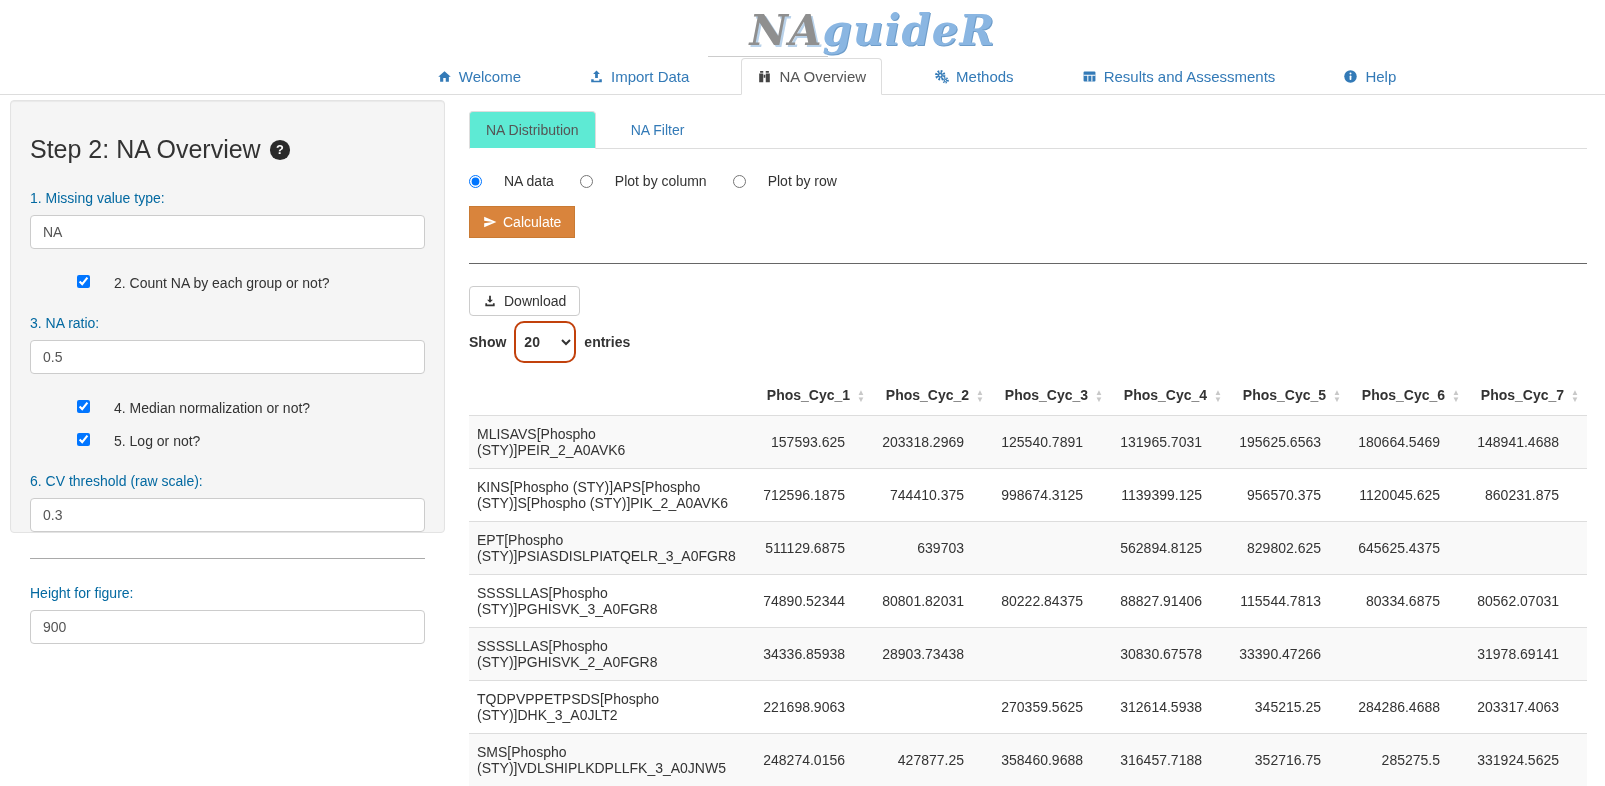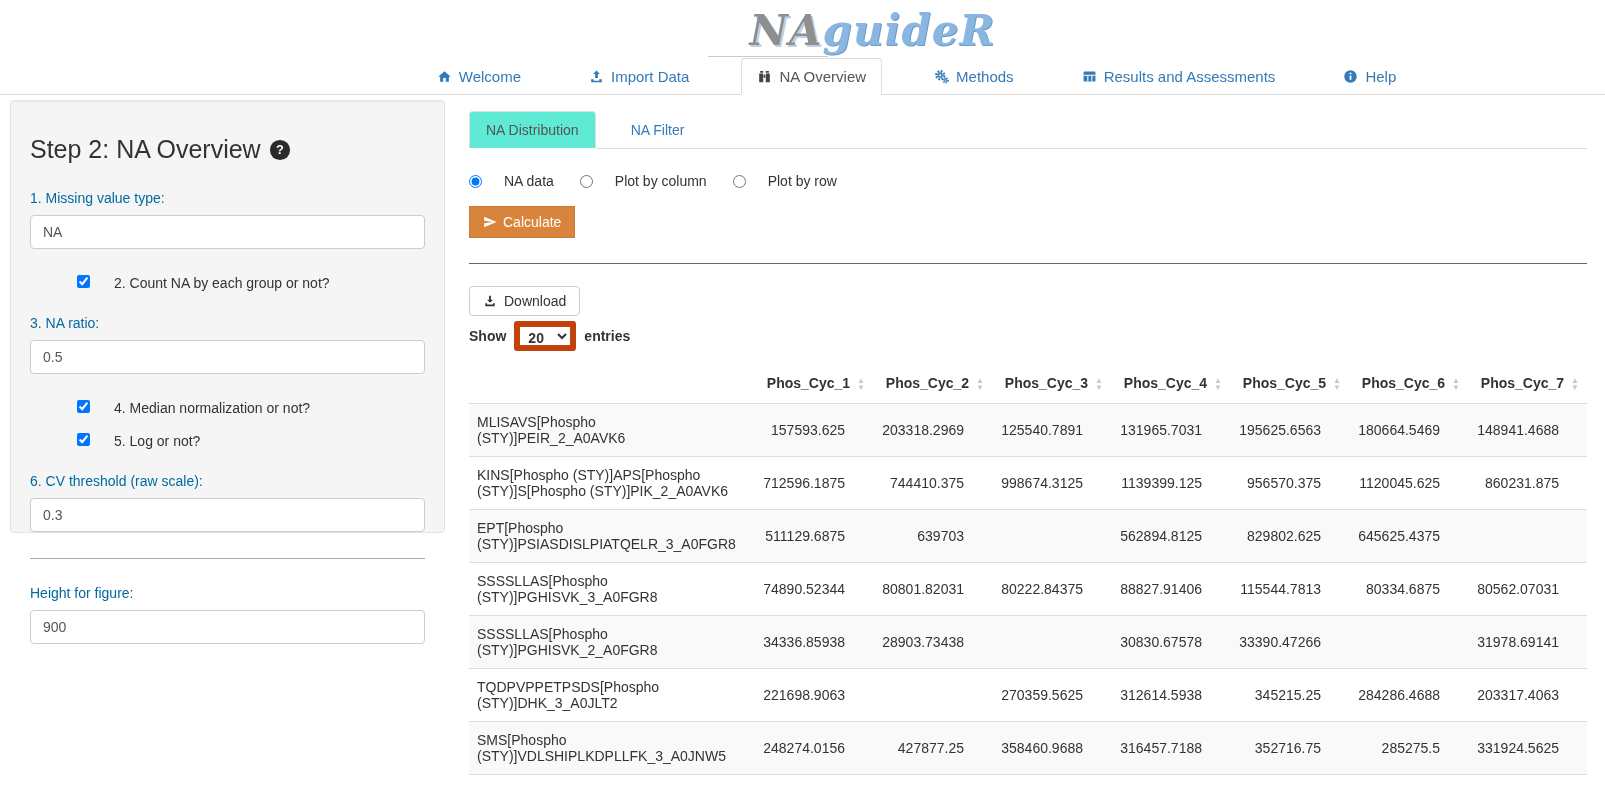--- a/index.html
+++ b/index.html
@@ -81,21 +81,21 @@
   .main-divider { border:none; border-top:1px solid #666; margin:25px 0 0 0; }
   .btn-download {
     margin-top:22px; display:inline-flex; align-items:center; gap:7px;
     background:#fff; border:1px solid #ccc; color:#333;
     padding:6px 13px; font-size:14px; border-radius:4px; cursor:pointer;
     font-family:"Liberation Sans", sans-serif;
   }
   .btn-download svg { width:14px; height:14px; }
   .entries-line { margin-top:5px; display:flex; align-items:center; gap:8px; font-weight:bold; color:#333; }
   .entries-line select {
-    width:62px; height:30px; border:6px solid #c2410c; border-radius:3px;
+    width:62px; height:42px; border:2px solid #c2410c; border-radius:10px;
     font-weight:bold; font-size:14px; color:#333; padding:2px 4px;
     font-family:"Liberation Sans", sans-serif; background:#fff;
   }
   
   table.data { width:100%; border-collapse:collapse; margin-top:12px; }
   table.data th {
     font-weight:bold; color:#333; text-align:right; white-space:nowrap;
     padding:12px 8px 12px 8px; cursor:pointer;
   }
   table.data th.rowname-h { text-align:left; width:285px; }

